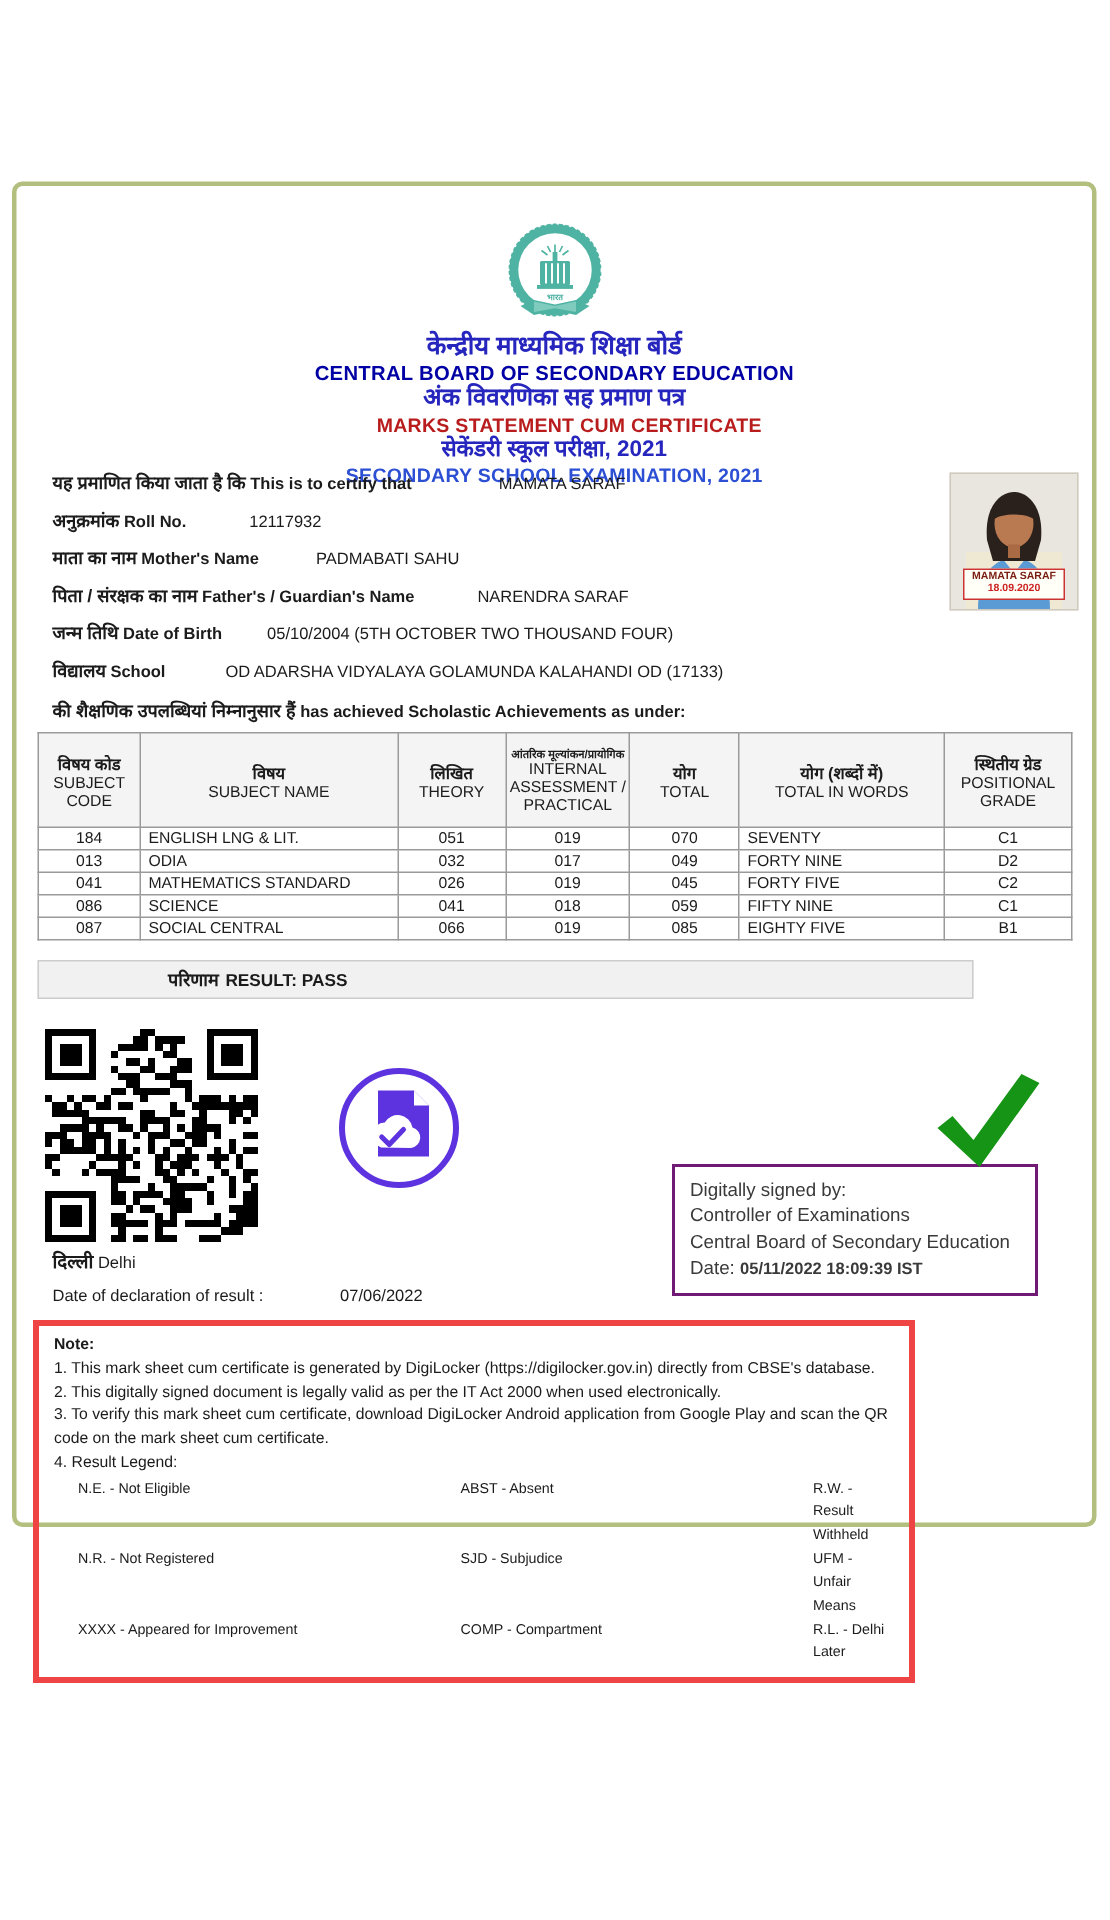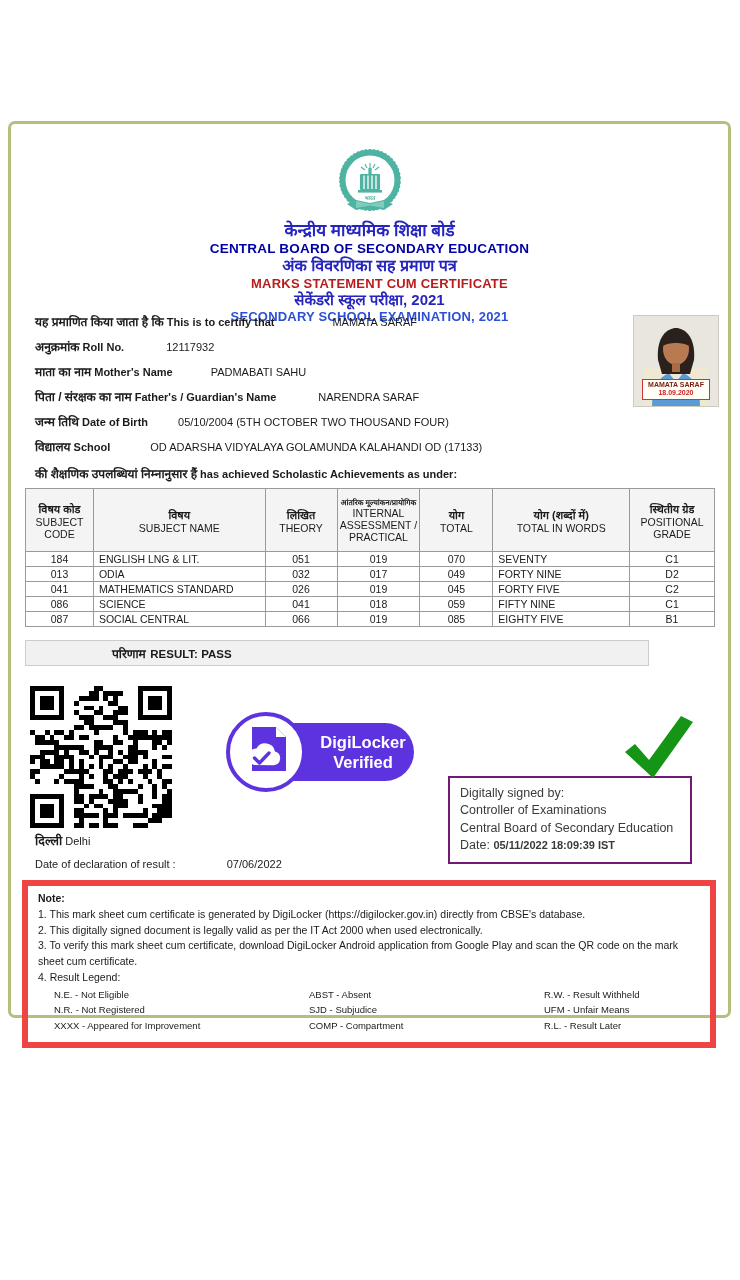--- a/index.html
+++ b/index.html
@@ -78,22 +78,22 @@
   .sig-date-val { font-size:11px; font-weight:bold; color:#3a3a3a; }
   .sig-check { position:absolute; left:604px; top:586px; width:84px; height:74px; pointer-events:none; }
 
   
   .place-row { position:absolute; left:24px; top:708px; font-size:11px; }
   .place-hi { font-weight:bold; font-size:12.5px; }
   .decl-row { position:absolute; left:24px; top:734px; font-size:11px; }
   .decl-val { margin-left:48px; }
 
   
-  .note-box { position:absolute; left:11px; top:756px; width:694px; min-height:124px;
-    border:6px solid #ef4444; padding:5px 10px 8px; font-size:10.5px; line-height:1.5; }
+  .note-box { position:absolute; left:11px; top:756px; width:588px; min-height:124px;
+    border:4px solid #ef4444; padding:5px 10px 8px; font-size:10.5px; line-height:1.5; }
   .note-title { font-weight:bold; }
   .legend-grid { display:grid; grid-template-columns: 255px 235px auto; padding-left:16px;
     font-size:9.5px; line-height:1.65; margin-top:1px; }
 </style>
 </head>
 <body>
 
 <div class="certificate">
 
   <div class="logo-wrap">
@@ -565,24 +565,20 @@
         </g>
         <g transform="translate(0,22)">
           <rect width="7" height="7"></rect>
           <rect x="1" y="1" width="5" height="5" fill="#fff"></rect>
           <rect x="2" y="2" width="3" height="3"></rect>
         </g>
       </svg>
   </div>
 
   <div class="dl-badge">
-    <div class="dl-pill">
-      <span>DigiLocker</span><br>
-      <span>Verified</span>
-    </div>
     <div class="dl-circle">
       <svg width="52" height="54" viewBox="0 0 52 54">
         <path d="M12 2 h24 l10 10 v34 h-34 z" fill="#5d33e0"></path>
         <path d="M36 2 l10 10 h-10 z" fill="#ffffff"></path>
         <path d="M14 40 a8.5 8.5 0 0 1 2.5-16.6 a10 10 0 0 1 18.5 3.2 a7 7 0 0 1 -1 13.7 z" fill="#ffffff"></path>
         <path d="M14.5 33 l5 5 l9.5 -10" fill="none" stroke="#5d33e0" stroke-width="3.4" stroke-linecap="round" stroke-linejoin="round"></path>
       </svg>
     </div>
   </div>
 
@@ -618,17 +614,17 @@
       </div>
     <div class="legend-grid" id="legend-grid">
         <div>N.E. - Not Eligible</div>
         <div>ABST - Absent</div>
         <div>R.W. - Result Withheld</div>
         <div>N.R. - Not Registered</div>
         <div>SJD - Subjudice</div>
         <div>UFM - Unfair Means</div>
         <div>XXXX - Appeared for Improvement</div>
         <div>COMP - Compartment</div>
-        <div>R.L. - Result Later</div>
+        <div>R.L. - Delhi Later</div>
       </div>
   </div>
 
 </div>
 
 </body></html>

